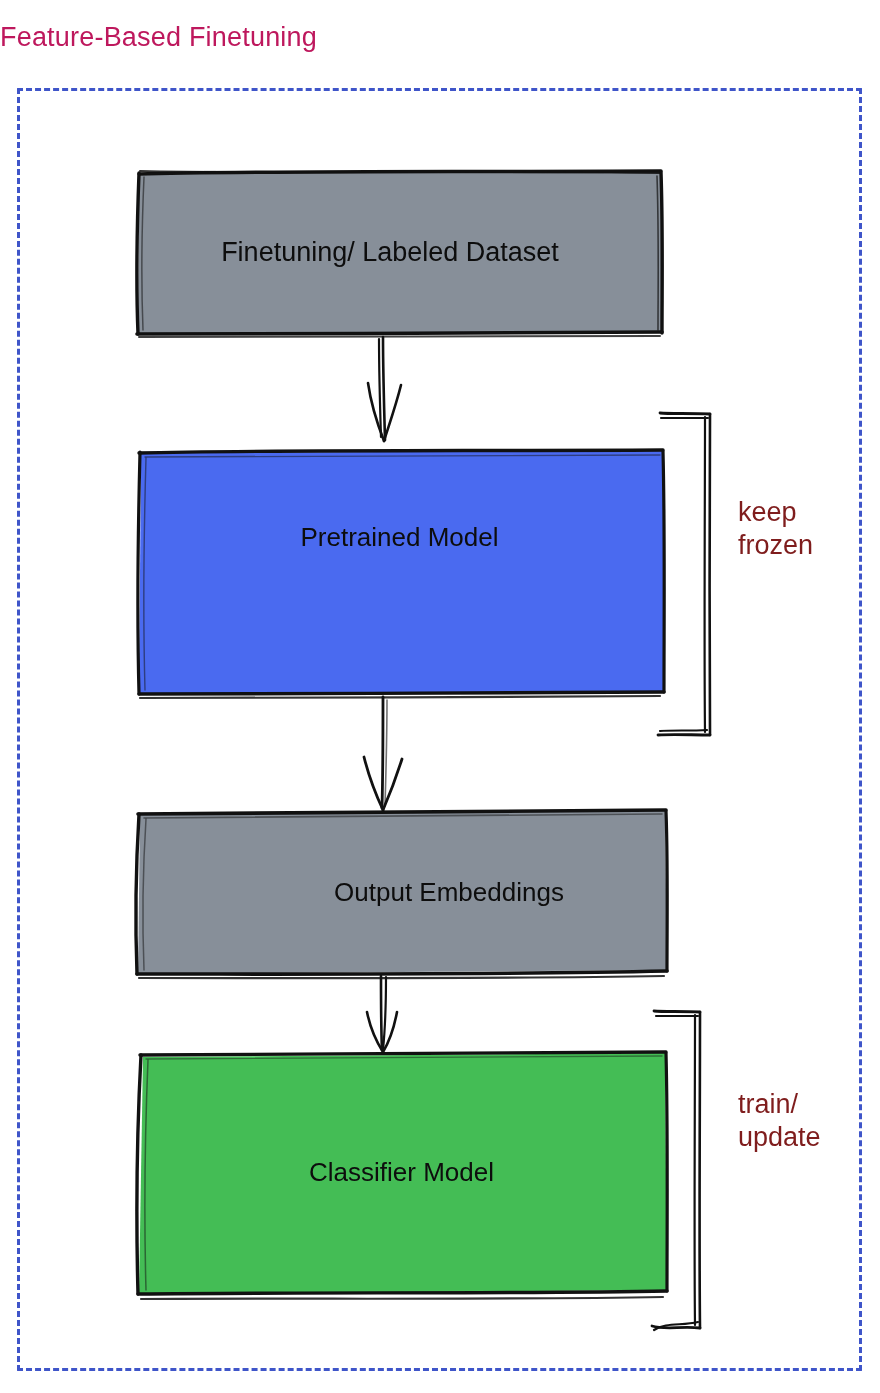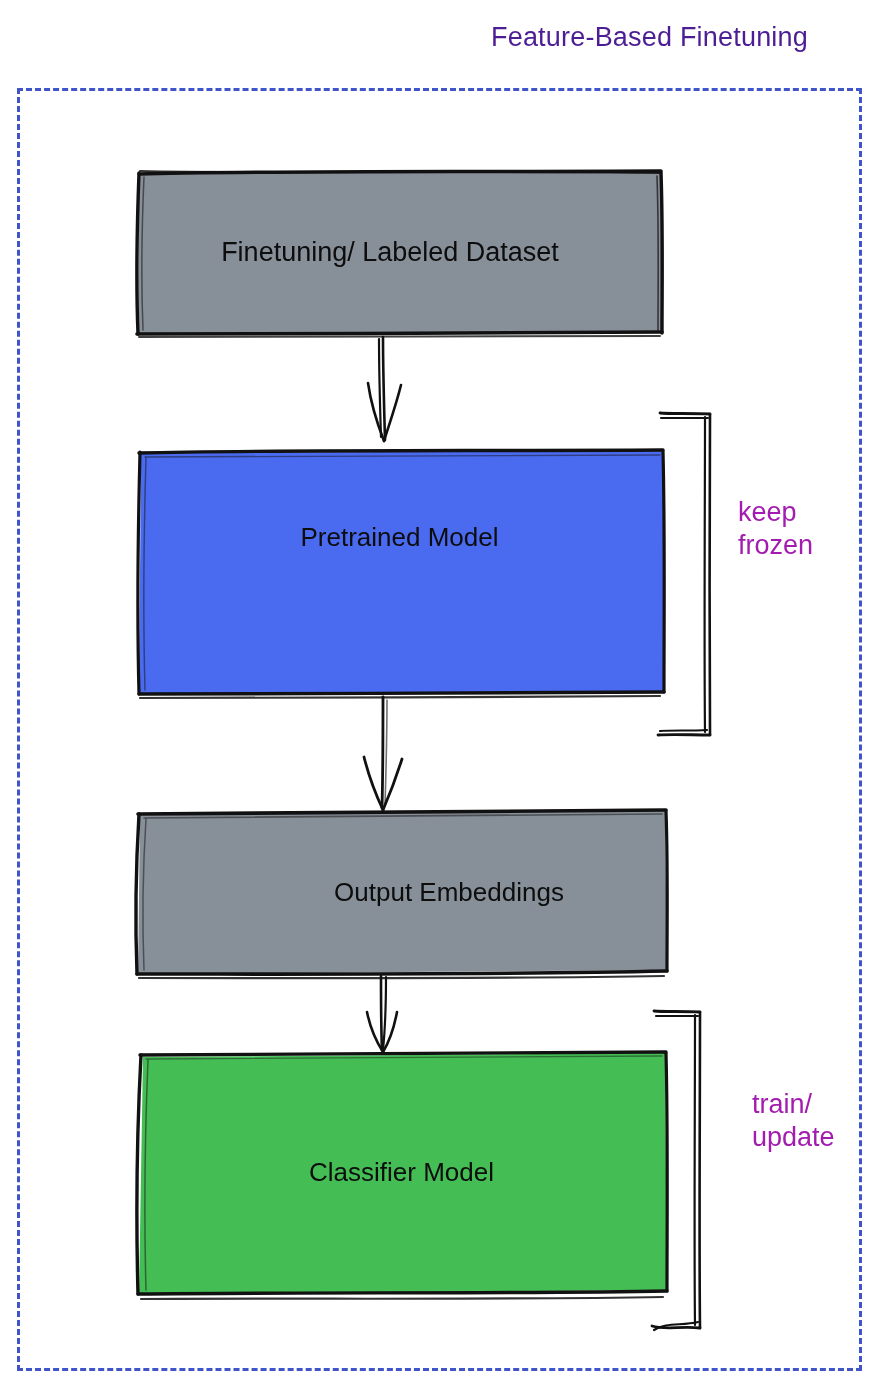--- a/index.html
+++ b/index.html
@@ -18,24 +18,24 @@
     position: absolute;
     inset: 0;
     width: 880px;
     height: 1393px;
   }
   .diagram-title {
     position: absolute;
     left: 0;
     top: 22px;
     width: 808px;
-    text-align: right;
+    text-align: left;
     font-family: "Liberation Sans", sans-serif;
     font-size: 27px;
-    color: #4c1d95;
+    color: #be185d;
     letter-spacing: 0.2px;
     user-select: none;
   }
   .outer-frame {
     position: absolute;
     left: 17px;
     top: 88px;
     width: 845px;
     height: 1283px;
     border: 3px dashed #3f55c9;
@@ -62,27 +62,27 @@
   .node-dataset   { left: 136px; top: 170px;  width: 508px; height: 165px; }
   .node-dataset .node-label { font-size: 27px; }
   .node-pretrained{ left: 135px; top: 449px;  width: 529px; height: 177px; }
   .node-embed     { left: 136px; top: 812px;  width: 626px; height: 160px; }
   .node-classifier{ left: 136px; top: 1051px; width: 531px; height: 243px; }
 
   .bracket-label {
     position: absolute;
     font-family: "Liberation Sans", sans-serif;
     font-size: 27px;
-    color: #a21caf;
+    color: #7f1d1d;
     line-height: 1.24;
     user-select: none;
     white-space: pre-line;
   }
   .label-keep  { left: 738px; top: 496px; }
-  .label-train { left: 738px; top: 1088px; margin-left: 14px; }
+  .label-train { left: 738px; top: 1088px; }
 </style>
 </head>
 <body>
 
 <svg id="canvas" viewBox="0 0 880 1393" xmlns="http://www.w3.org/2000/svg" aria-hidden="true">
 
   <g>
     <path d="M139,173 L661,171 L662,332 L138,334 Z" fill="#878f99"></path>
     <path d="M139,174 C 230,171 430,172 661,171" fill="none" stroke="#111" stroke-width="3.4" stroke-linecap="round"></path>
     <path d="M140,171 C 260,174 470,170 660,173" fill="none" stroke="#111" stroke-width="2" stroke-linecap="round" opacity="0.85"></path>

